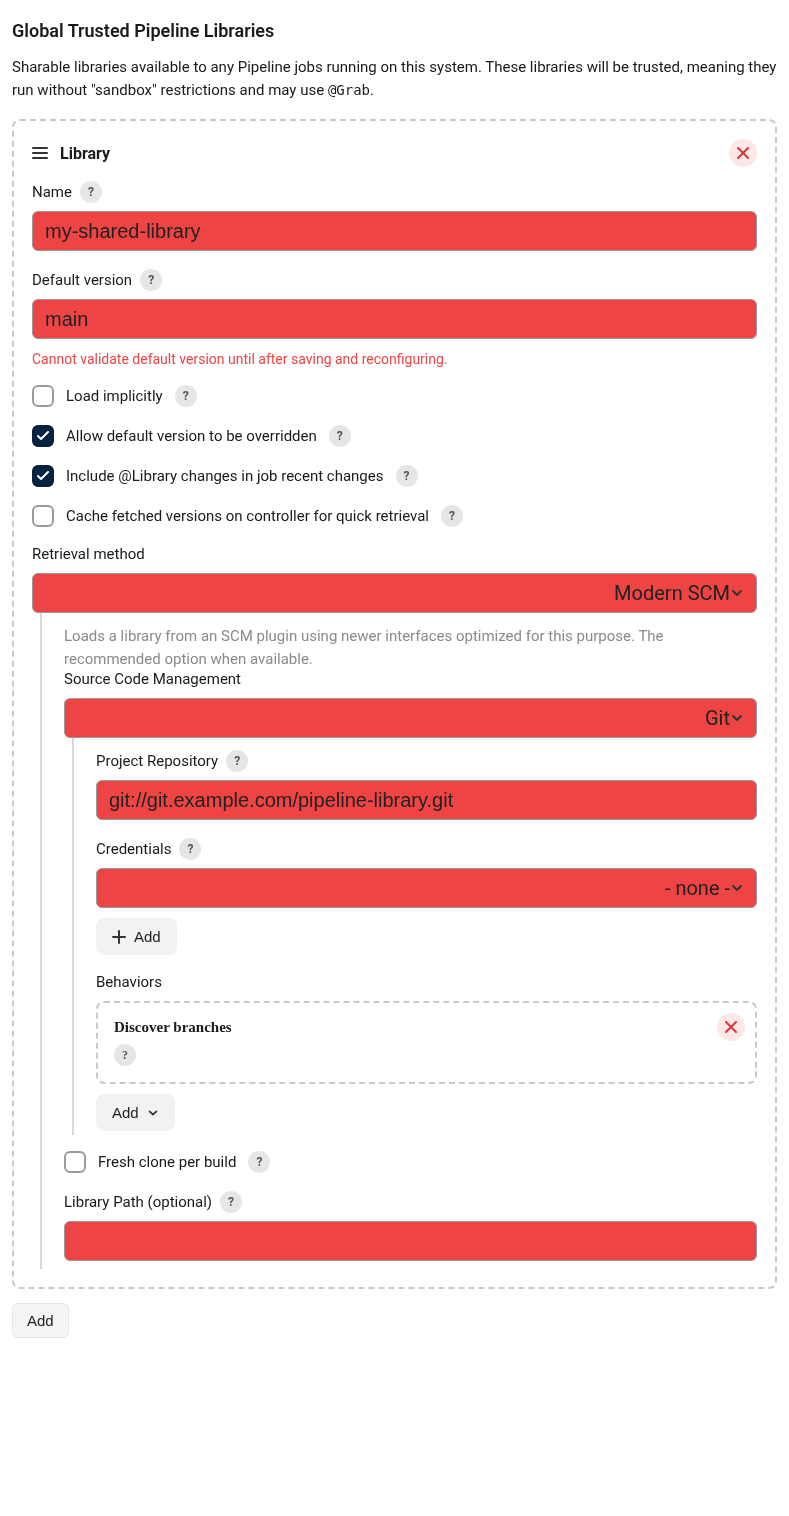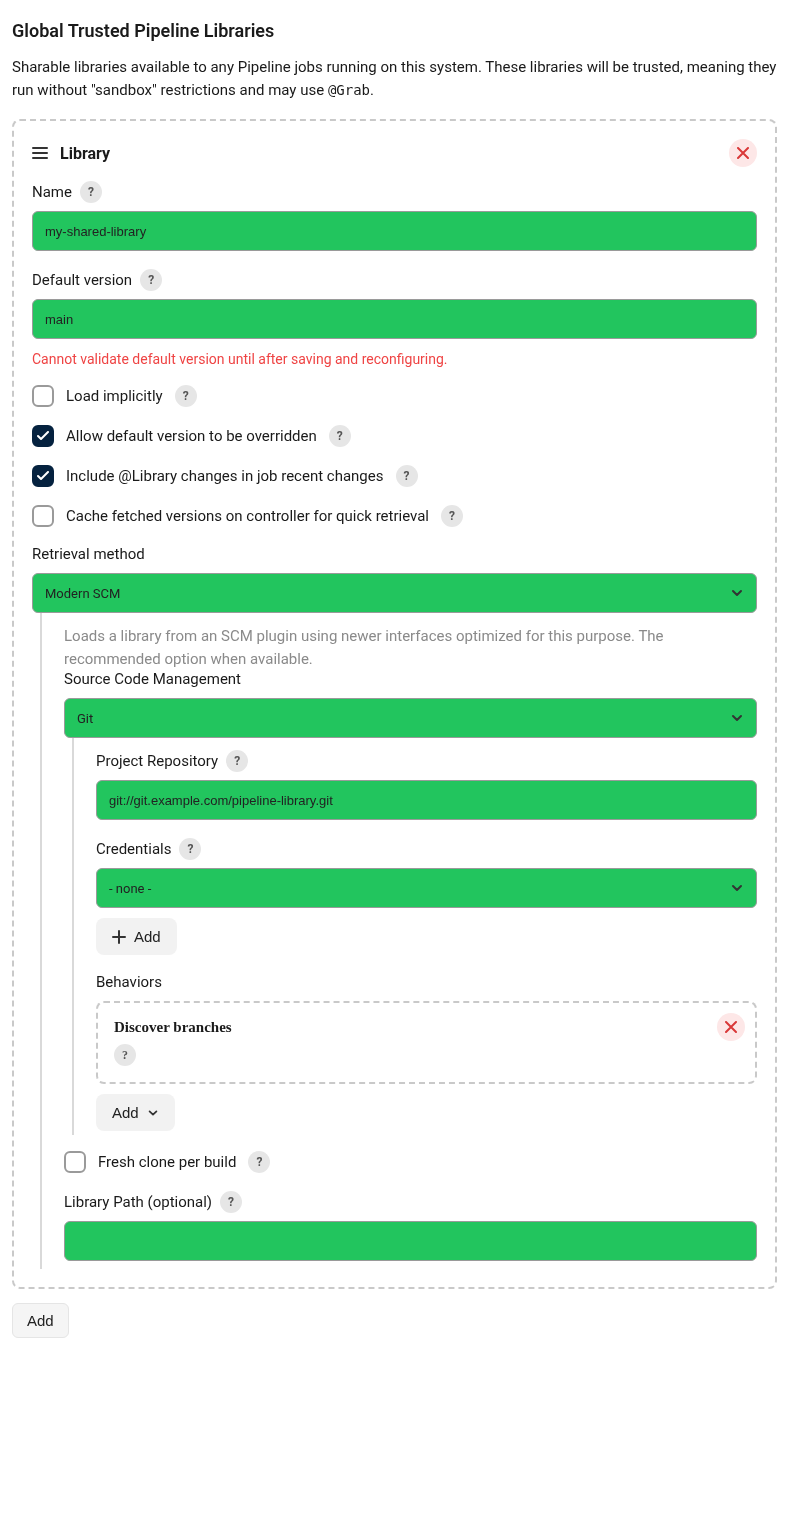--- a/index.html
+++ b/index.html
@@ -91,28 +91,28 @@
     font-weight: 700;
     color: #555;
     cursor: pointer;
   }
   input.text-input, .select {
     width: 100%;
     height: 40px;
     border: 1px solid #9a9a9a;
     border-radius: 6px;
     padding: 0 12px;
-    font-size: 13px;
-    background: #22c55e;
+    font-size: 20px;
+    background: #ef4444;
     color: #222;
   }
   .select {
     display: flex;
     align-items: center;
-    justify-content: space-between;
+    justify-content: flex-end;
     cursor: pointer;
   }
   .chevron {
     width: 14px;
     height: 14px;
   }
   .chevron svg { display:block; }
   .hint {
     color: #ef4444;
     font-size: 14px;

